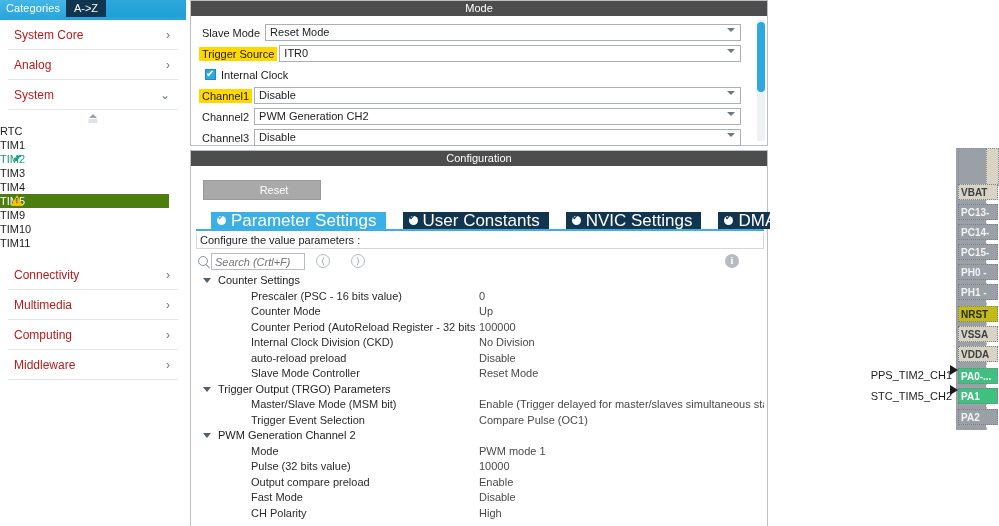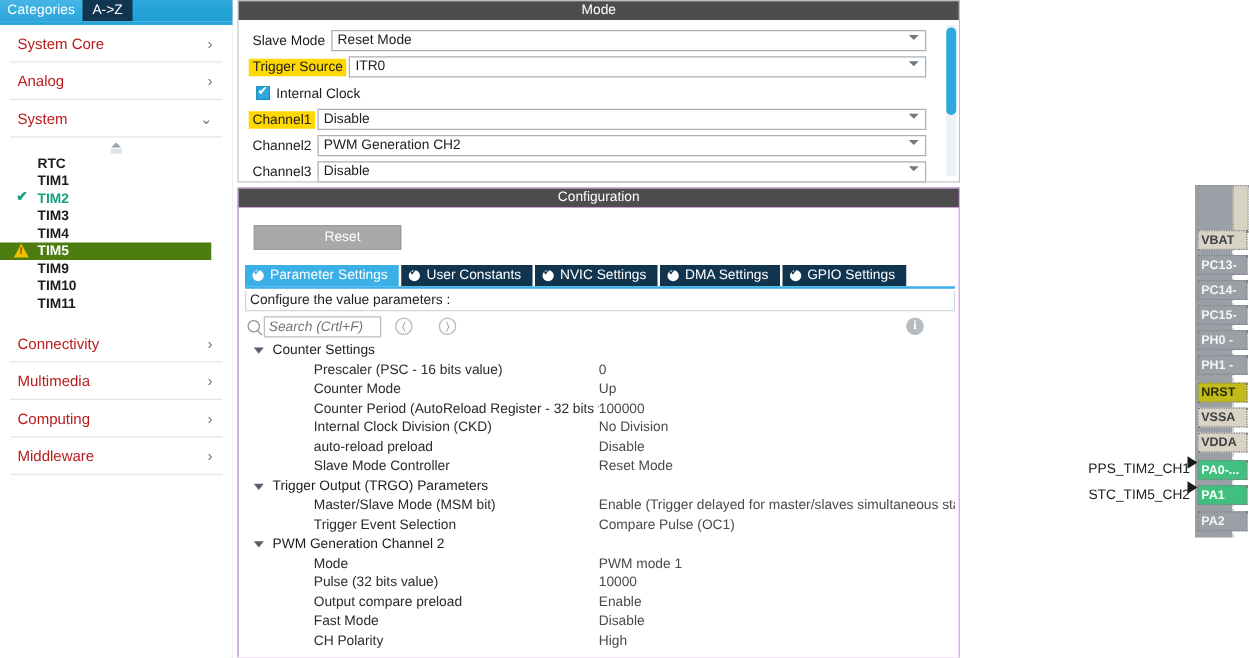--- a/index.html
+++ b/index.html
@@ -68,23 +68,22 @@
     border-bottom: 4px solid #9aa3ab;
   }
   .scroll-up-hint .bar {
     position:absolute; left:50%; top:9px; transform:translateX(-50%);
     width:9px; height:4px; background:#dfe3e6;
   }
 
   #peripheral-list { margin-top: 0; }
   .per-row {
     position: relative; height: 14px; line-height: 14px;
-    padding-left: 30px; font-size: 11px; color: #1d1d1d;
+    font-size: 11px; color: #1d1d1d;
     white-space: nowrap;
-    font-weight: bold;
   }
   .per-row .mark {
     position: absolute; left: 13px; top: 0; width: 14px; height: 14px;
   }
   .per-row.checked { color: #17a07e; }
   .per-row.checked .mark::after {
     content: "\2714";
     position:absolute; left:0; top:-1px;
     color:#17a07e; font-size:11px; font-weight:bold;
   }
@@ -177,23 +176,24 @@
     cursor: pointer;
     padding-left: 24px;
   }
   #tabs-row {
     position: absolute; left: 5px; top: 46px; height: 17px;
     display: flex; gap: 2px;
   }
   .cfg-tab {
     height: 17px; line-height: 17px;
     background: #11344f; color: #ffffff;
-    font-size: 11px; padding: 0 9px 0 6px;
+    font-size: 17px; padding: 0 9px 0 6px;
     display: flex; align-items: center; cursor: pointer;
     white-space: nowrap;
+    margin-left: 15px;
   }
   .cfg-tab.active { background: #3bb0e6; }
   .tab-dot {
     width: 9px; height: 9px; border-radius: 50%;
     background: #ffffff; margin-right: 5px; position: relative; flex: none;
   }
   .cfg-tab .tab-dot { background:#ffffff; }
   .cfg-tab .tab-dot::after {
     content:"\2714"; position:absolute; left:0.5px; top:-3px;
     font-size:8px; color:#11344f; line-height:9px;

